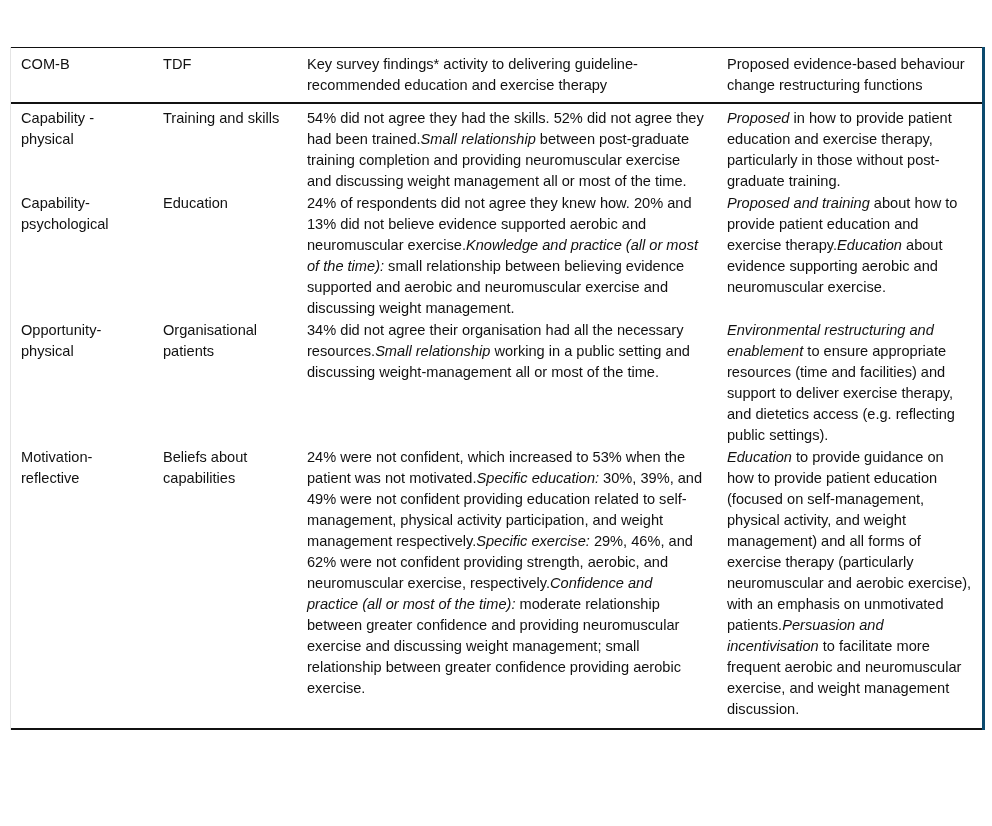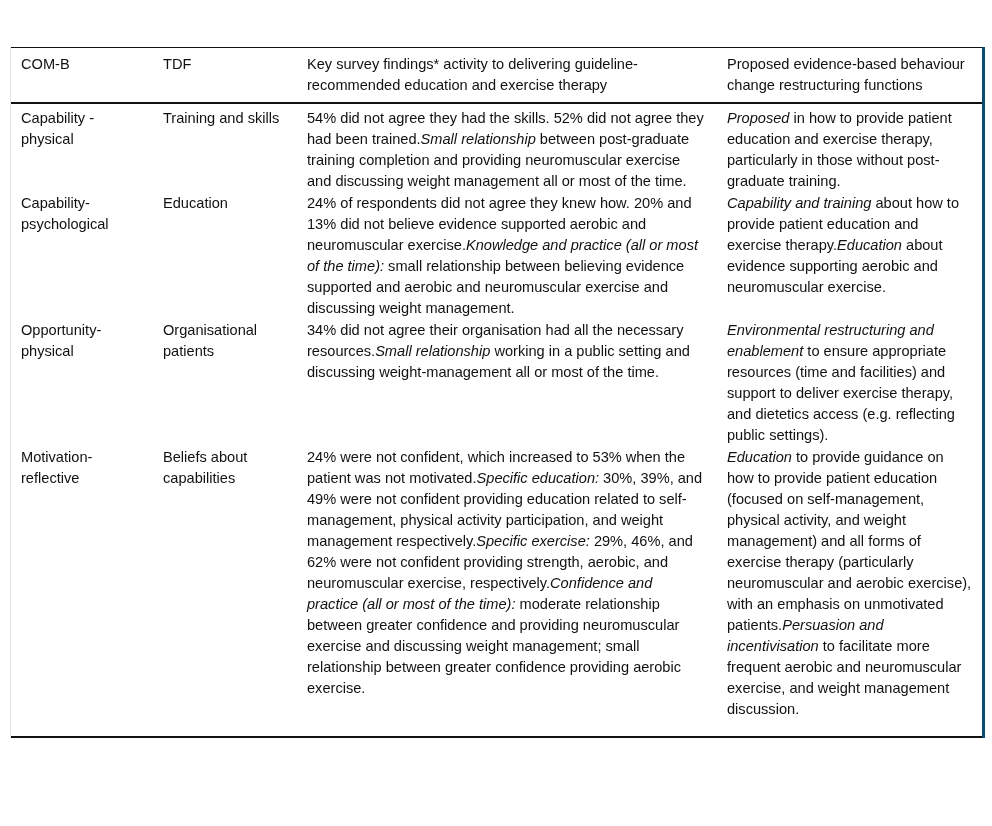--- a/index.html
+++ b/index.html
@@ -12,21 +12,21 @@
   thead tr { border-top: 1px solid #111; border-bottom: 2px solid #111; }
   tbody tr:last-child { border-bottom: 2px solid #111; }
   th, td { text-align: left; vertical-align: top; font-weight: normal;
            padding: 6px 10px 0 10px; }
   th { padding-top: 6px; padding-bottom: 6px; }
   td { padding-bottom: 0; }
   col.c1 { width: 142px; } col.c2 { width: 144px; }
   col.c3 { width: 420px; } col.c4 { width: 265px; }
   tbody td { padding-top: 1px; }
   tbody tr:first-child td { padding-top: 4px; }
-  .row4 td { padding-bottom: 16px; }
+  .row4 td { padding-bottom: 8px; }
   i { font-style: italic; }
 </style>
 </head>
 <body>
 
 <div class="wrap">
   <table>
     <colgroup>
         <col class="c1">
         <col class="c2">
@@ -45,21 +45,21 @@
       <tr>
         <td>Capability - physical</td>
         <td>Training and skills</td>
         <td><span>54% did not agree they had the skills. 52% did not agree they had been trained.</span><i>Small relationship</i><span> between post-graduate training completion and providing neuromuscular exercise and discussing weight management all or most of the time.</span></td>
         <td><i>Proposed</i><span> in how to provide patient education and exercise therapy, particularly in those without post-graduate training.</span></td>
       </tr>
       <tr>
         <td>Capability-psychological</td>
         <td>Education</td>
         <td><span>24% of respondents did not agree they knew how. 20% and 13% did not believe evidence supported aerobic and neuromuscular exercise.</span><i>Knowledge and practice (all or most of the time):</i><span> small relationship between believing evidence supported and aerobic and neuromuscular exercise and discussing weight management.</span></td>
-        <td><i>Capability and training</i><span> about how to provide patient education and exercise therapy.</span><i>Education</i><span> about evidence supporting aerobic and neuromuscular exercise.</span></td>
+        <td><i>Proposed and training</i><span> about how to provide patient education and exercise therapy.</span><i>Education</i><span> about evidence supporting aerobic and neuromuscular exercise.</span></td>
       </tr>
       <tr>
         <td>Opportunity-physical</td>
         <td>Organisational patients</td>
         <td><span>34% did not agree their organisation had all the necessary resources.</span><i>Small relationship</i><span> working in a public setting and discussing weight-management all or most of the time.</span></td>
         <td><i>Environmental restructuring and enablement</i><span> to ensure appropriate resources (time and facilities) and support to deliver exercise therapy, and dietetics access (e.g. reflecting public settings).</span></td>
       </tr>
       <tr class="row4">
         <td>Motivation-reflective</td>
         <td>Beliefs about capabilities</td>

